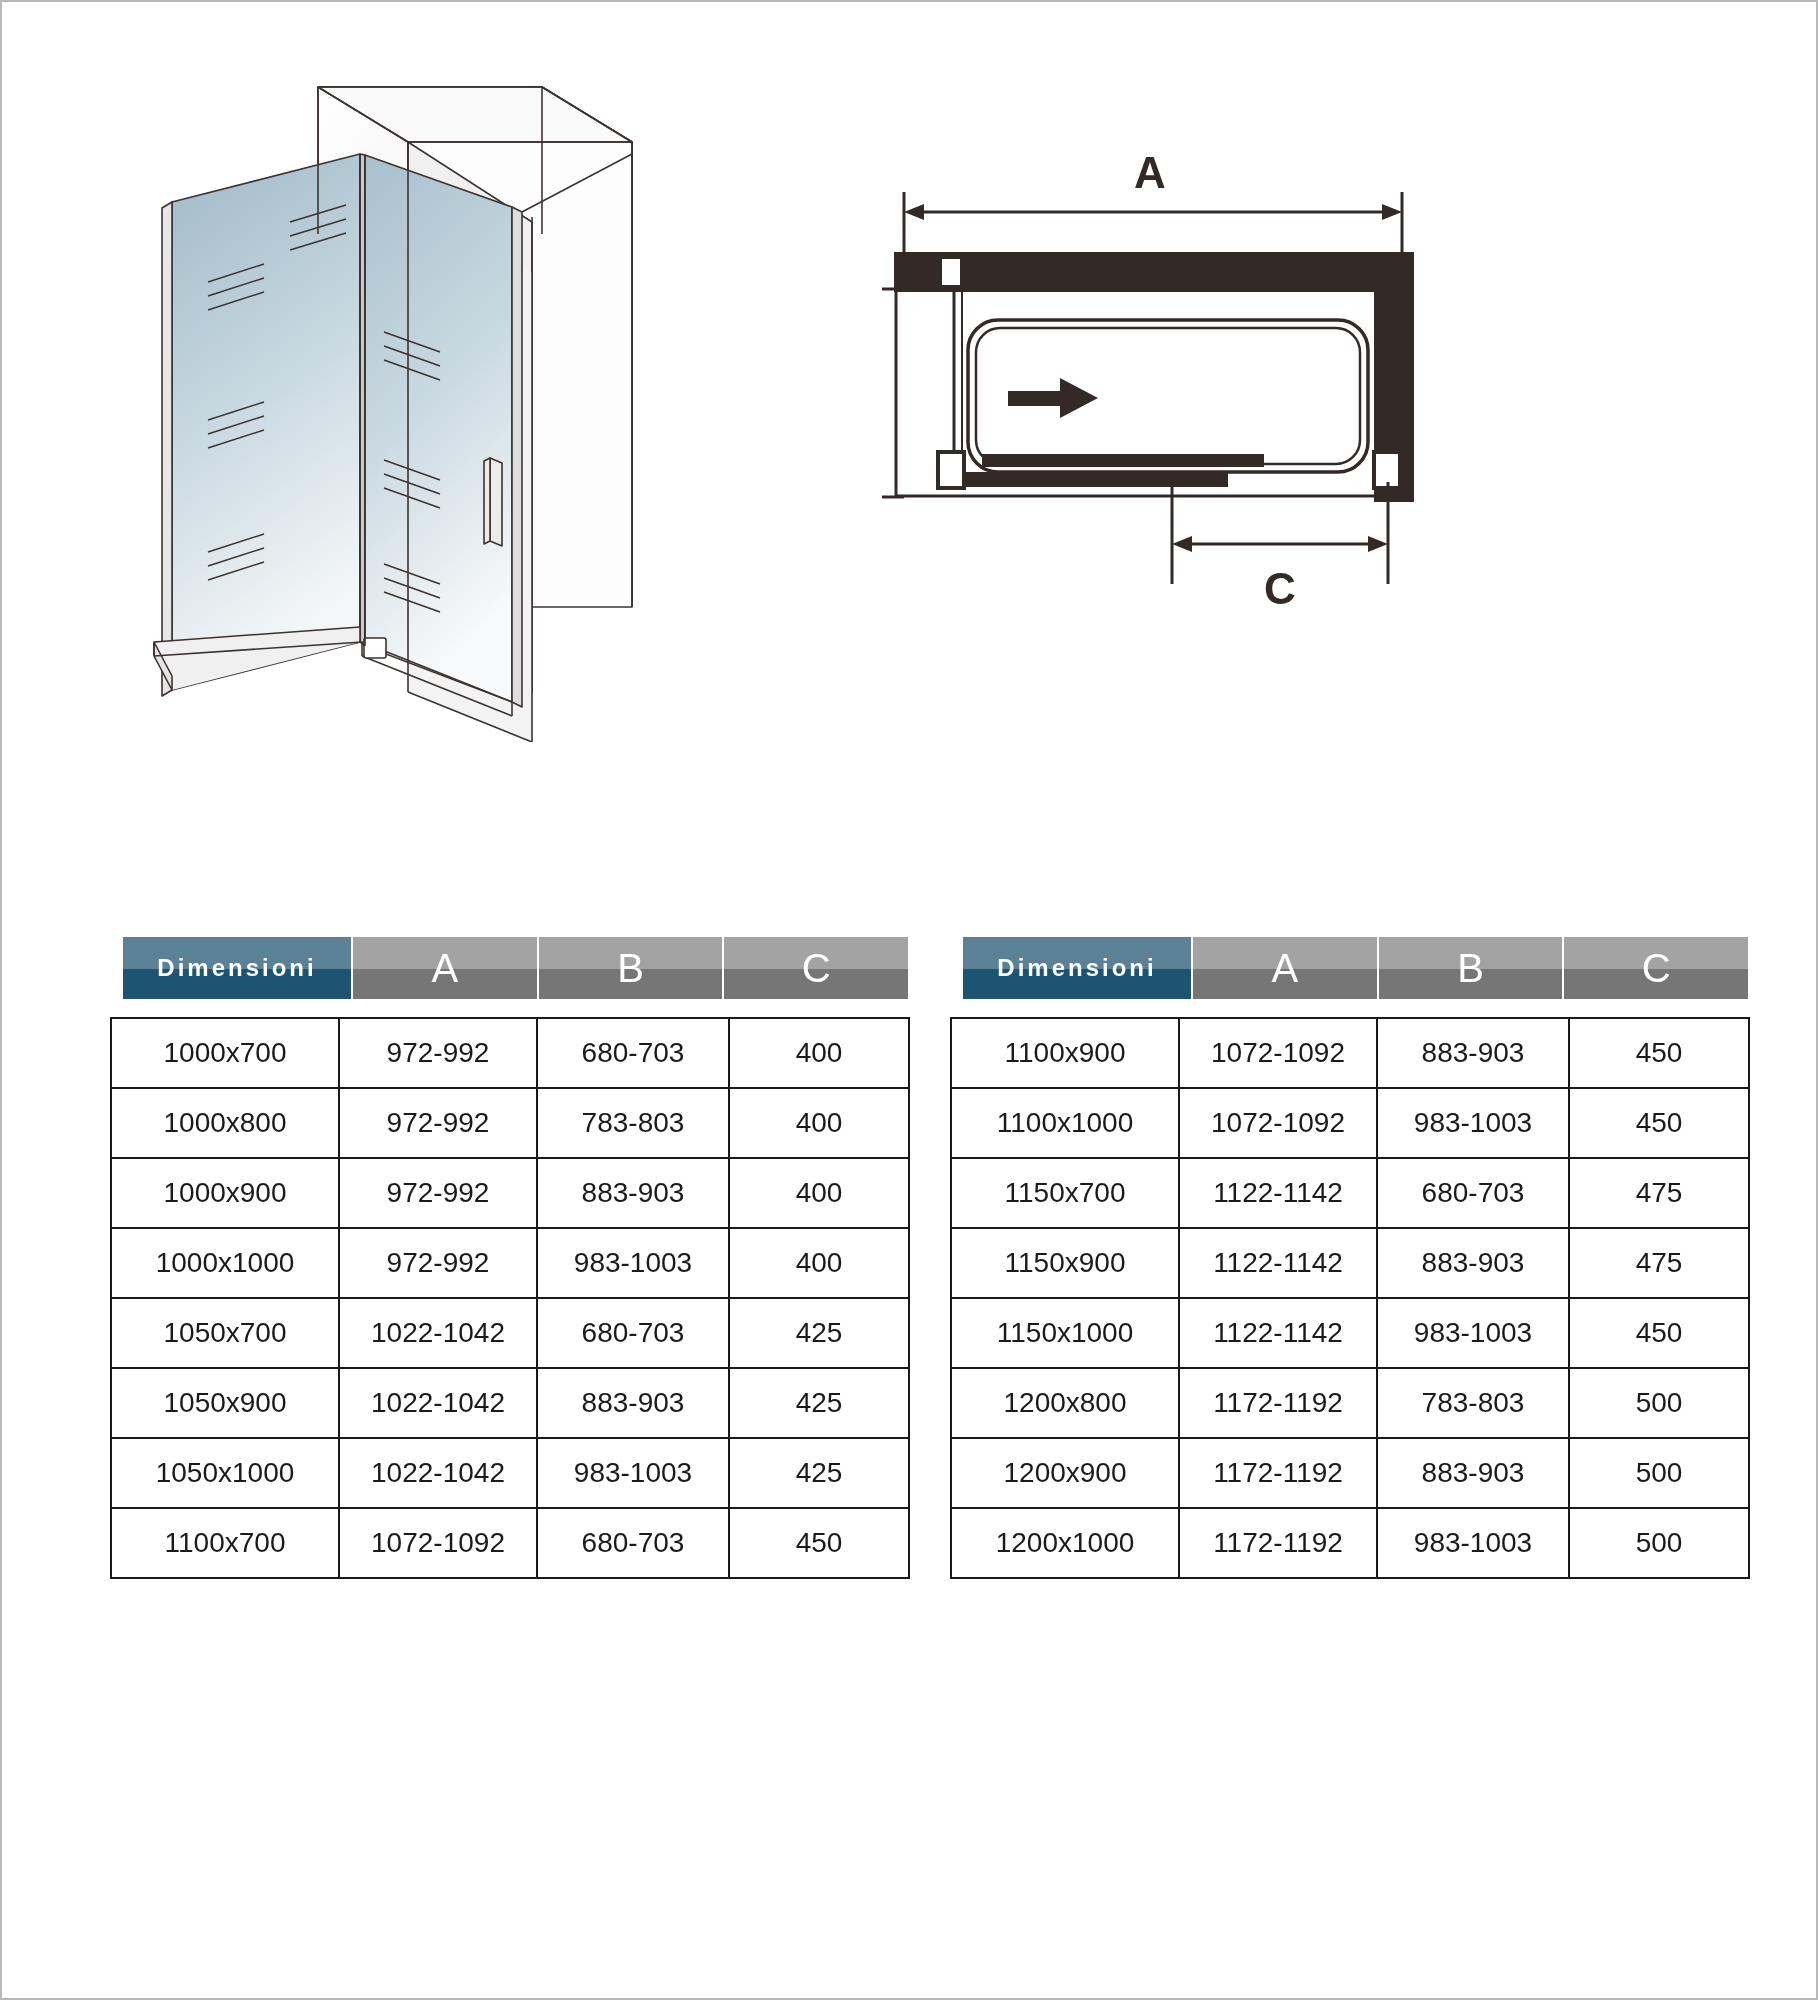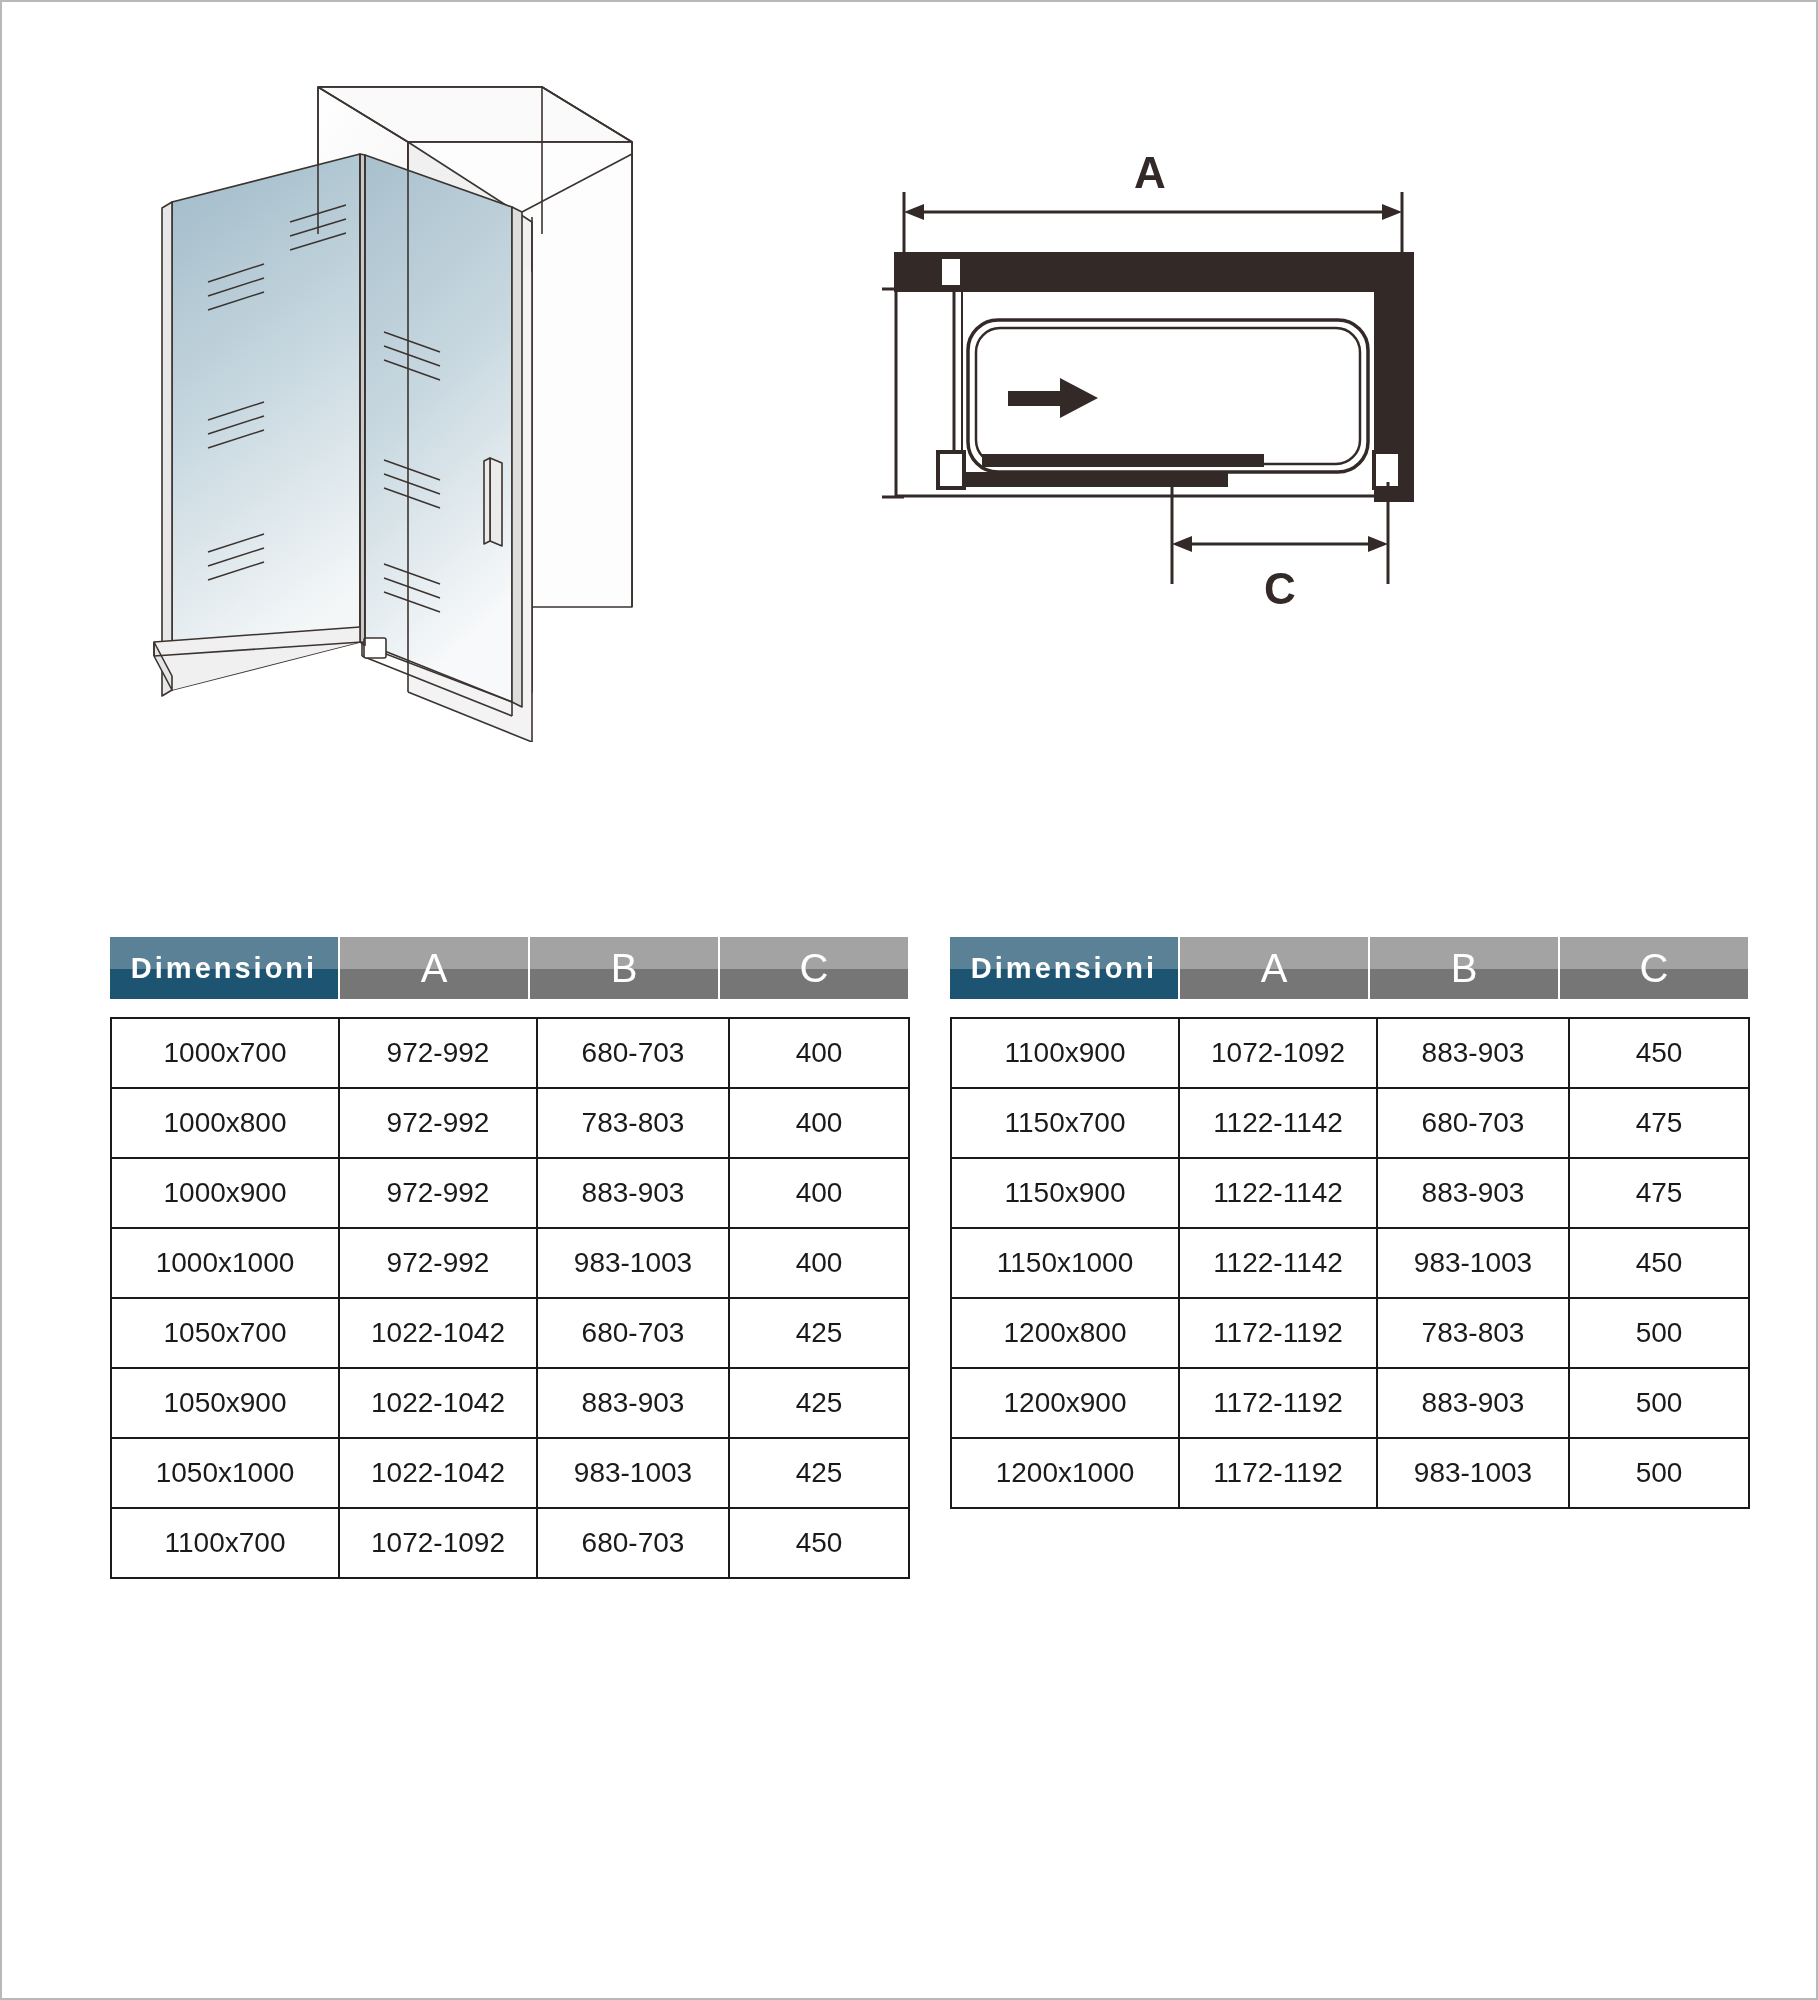--- a/index.html
+++ b/index.html
@@ -69,22 +69,23 @@
     justify-content: center;
     color: #ffffff;
     font-size: 30px;
     font-weight: 600;
     letter-spacing: 2px;
     box-sizing: border-box;
   }
   .hdr-cell.dim {
     flex: 0 0 228px;
     background: linear-gradient(to bottom, #5a8196 0%, #5a8196 52%, #1c5472 52%, #1c5472 100%);
-    font-size: 29px;
+    font-size: 24px;
     letter-spacing: 3px;
+    margin-left: 13px;
   }
   .hdr-cell.ltr {
     flex: 1 1 0;
     background: linear-gradient(to bottom, #a3a3a3 0%, #a3a3a3 52%, #767676 52%, #767676 100%);
     font-size: 40px;
     font-weight: 400;
     letter-spacing: 0;
     border-left: 2px solid #ffffff;
   }
 
@@ -393,20 +394,26 @@
             <col class="c-c">
           </colgroup>
         <tbody>
           <tr>
               <td>1100x900</td>
               <td>1072-1092</td>
               <td>883-903</td>
               <td>450</td>
             </tr>
           <tr>
+              <td>1100x1000</td>
+              <td>1072-1092</td>
+              <td>983-1003</td>
+              <td>450</td>
+            </tr>
+          <tr>
               <td>1150x700</td>
               <td>1122-1142</td>
               <td>680-703</td>
               <td>475</td>
             </tr>
           <tr>
               <td>1150x900</td>
               <td>1122-1142</td>
               <td>883-903</td>
               <td>475</td>

